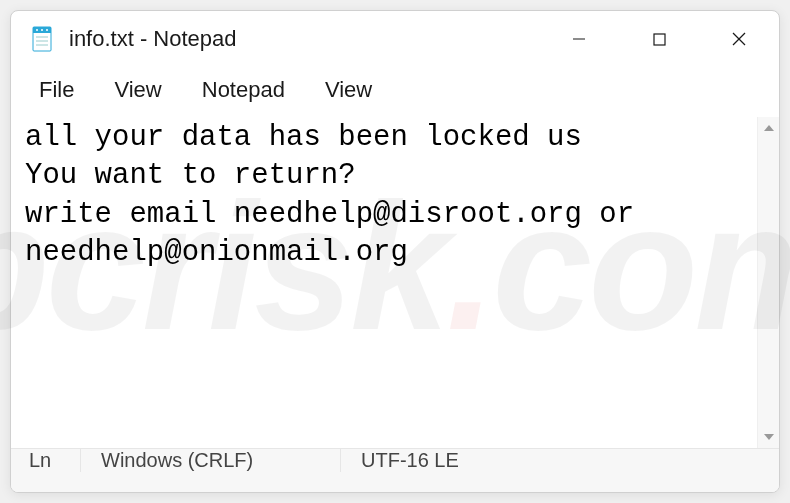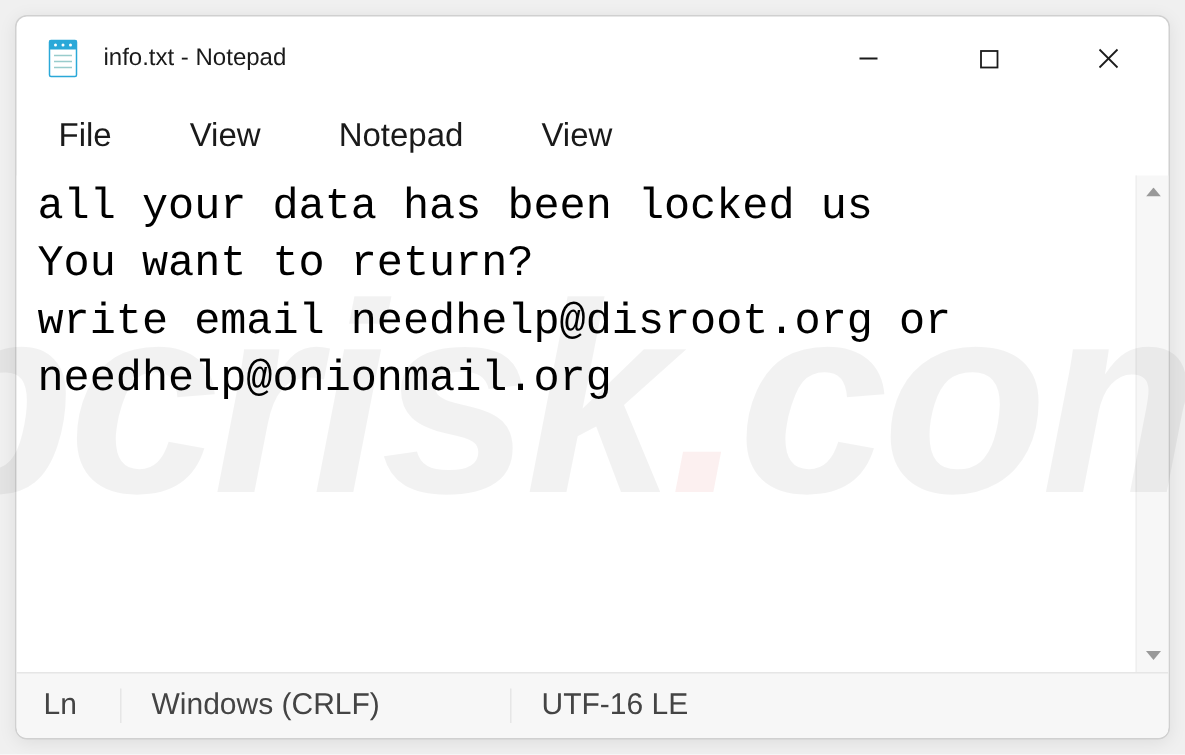--- a/index.html
+++ b/index.html
@@ -33,40 +33,40 @@
     }
     .app-icon {
       width: 26px;
       height: 30px;
       margin-right: 14px;
       display: flex;
       align-items: center;
       justify-content: center;
     }
     .title-text {
-      font-size: 16px;
+      font-size: 22px;
       color: #1a1a1a;
       flex: 1;
     }
     .window-controls {
       display: flex;
       height: 100%;
     }
     .win-btn {
       width: 80px;
       height: 100%;
       display: flex;
       align-items: center;
       justify-content: center;
       color: #1a1a1a;
     }
     .menubar {
       display: flex;
       padding: 6px 10px 10px 10px;
-      gap: 16px;
+      gap: 4px;
     }
     .menu-item {
       font-size: 22px;
       color: #1a1a1a;
       padding: 4px 18px;
       border-radius: 4px;
     }
     .content-wrap {
       flex: 1;
       display: flex;
@@ -102,21 +102,21 @@
       font-size: 10px;
     }
     .sb-track { flex: 1; }
     .statusbar {
       display: flex;
       height: 44px;
       border-top: 1px solid #e6e6e6;
       background: #f7f7f7;
       font-size: 20px;
       color: #444;
-      align-items: center;
+      align-items: flex-start;
     }
     .status-cell {
       display: flex;
       align-items: center;
       padding: 0 20px;
       border-right: 1px solid #e6e6e6;
     }
     .status-cell.ln { width: 70px; padding-left: 18px; }
     .status-cell.zoom { width: 120px; }
     .status-cell.eol { width: 260px; }

